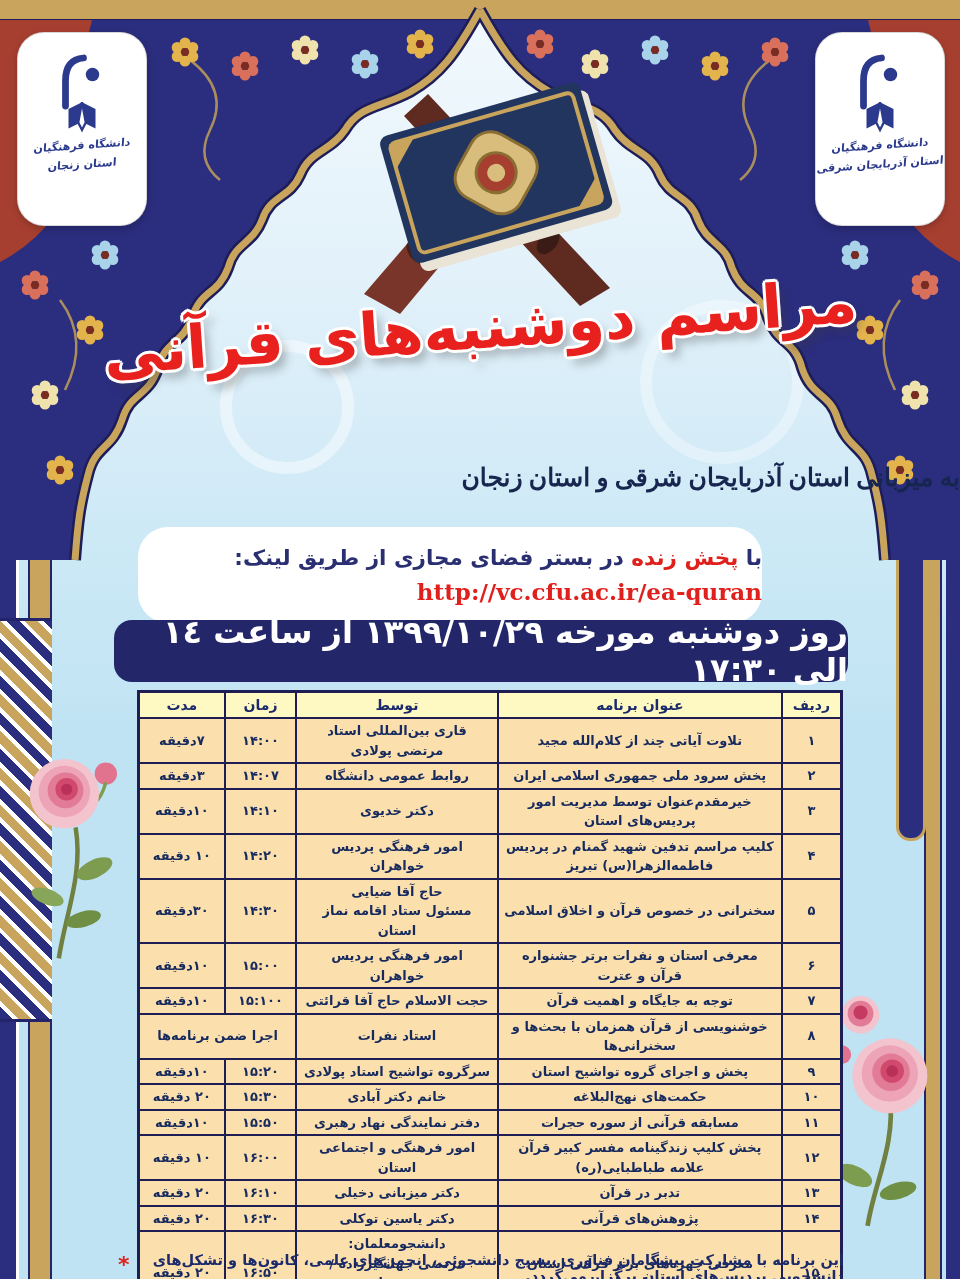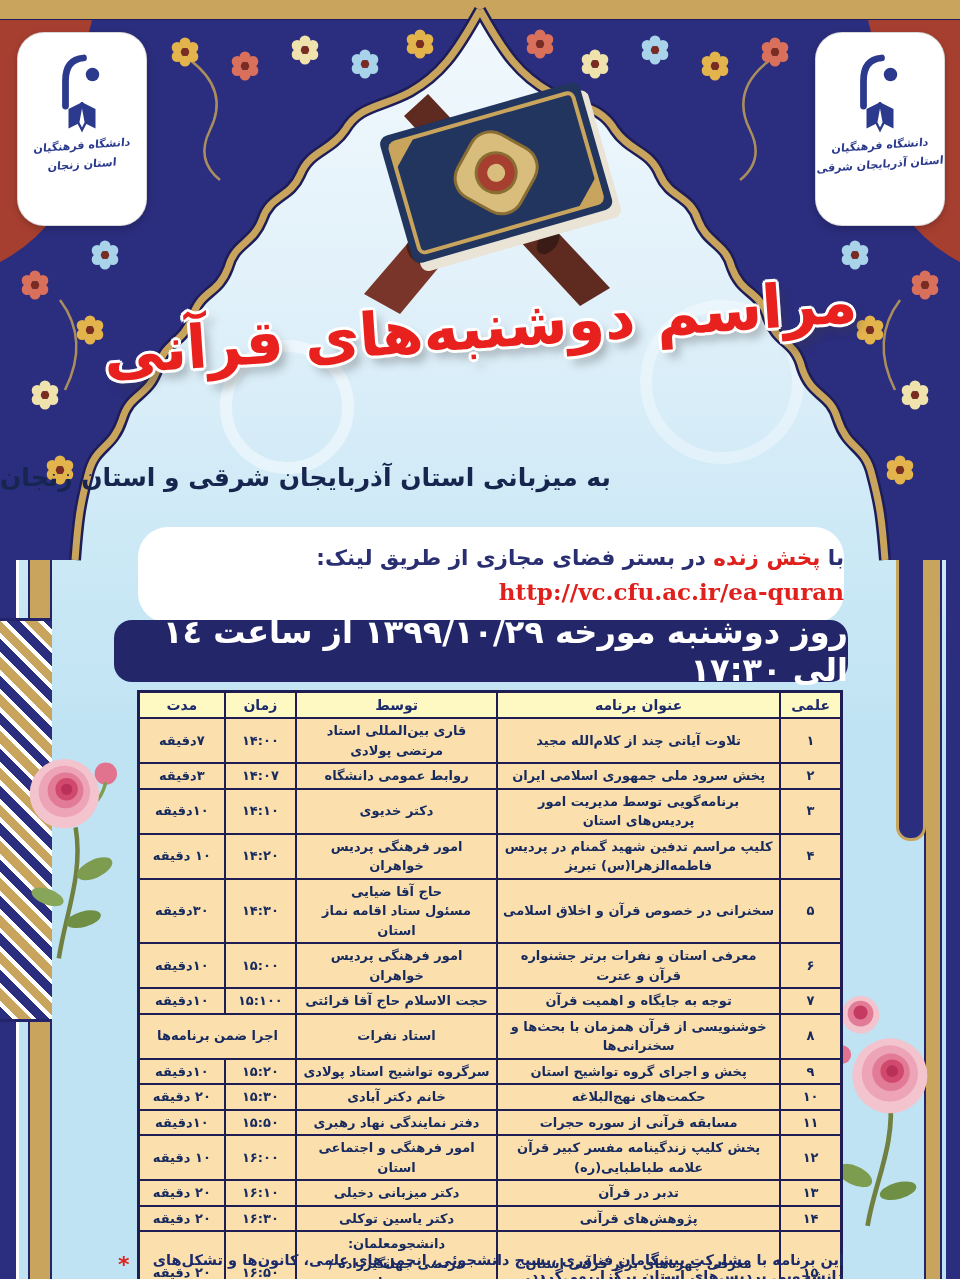--- a/index.html
+++ b/index.html
@@ -26,23 +26,23 @@
     box-shadow:0 0 0 1px #d8d8d8,0 3px 8px rgba(0,0,0,.25);z-index:4;text-align:center;}
   .logo-card.left{left:18px;} .logo-card.right{left:816px;}
   .logo-card .mark{margin:16px auto 4px auto;}
   .logo-card .l1,.logo-card .l2{color:#2b3a8c;font-weight:bold;font-size:11px;line-height:1.7;transform:skewX(-8deg) rotate(-4deg);}
   
   .quran{position:absolute;left:268px;top:42px;width:424px;height:286px;z-index:3;}
   
   .title{position:absolute;left:0;top:292px;width:100%;text-align:center;z-index:4;
     direction:rtl;font-size:60px;font-weight:bold;color:#e8201e;transform:rotate(-4deg);letter-spacing:1px;
     text-shadow:-3px 0 #fff,3px 0 #fff,0 -3px #fff,0 3px #fff,-2px -2px #fff,2px 2px #fff,-2px 2px #fff,2px -2px #fff,6px 8px 10px rgba(60,60,60,.35);}
-  .subtitle{position:absolute;left:0;top:463px;width:100%;text-align:left;z-index:4;
-    direction:rtl;font-size:25px;font-weight:bold;color:#17264f;}
-  .linkbox{position:absolute;left:138px;top:527px;width:706px;height:96px;background:#ffffff;border-radius:30px;z-index:5;
+  .subtitle{position:absolute;left:0;top:463px;width:100%;text-align:right;z-index:4;
+    direction:rtl;font-size:25px;font-weight:bold;color:#17264f;font-family:Liberation Serif, serif;}
+  .linkbox{position:absolute;left:138px;top:527px;width:624px;height:96px;background:#ffffff;border-radius:30px;z-index:5;
     display:flex;flex-direction:column;justify-content:center;align-items:center;direction:rtl;
     font-weight:bold;font-size:21.5px;color:#2a2f72;line-height:1.55;}
   .linkbox .red{color:#e0201c;}
   .linkbox .url{direction:ltr;unicode-bidi:isolate;font-family:"DejaVu Serif",serif;font-size:23px;color:#e0201c;}
   .datebar{position:absolute;left:114px;top:620px;width:734px;height:62px;background:#232668;border-radius:18px;z-index:5;
     display:flex;align-items:center;justify-content:center;direction:rtl;
     color:#ffffff;font-weight:bold;font-size:32px;}
   
   .tablewrap{position:absolute;left:137px;top:690px;width:706px;z-index:5;}
   table.sched{border-collapse:collapse;width:706px;direction:rtl;background:#fbdfad;border:3px solid #1e1e55;}
@@ -202,21 +202,21 @@
     <table class="sched">
       <colgroup>
         <col style="width:52px">
           <col style="width:290px">
           <col style="width:205px">
           <col style="width:72px">
           <col style="width:87px">
       </colgroup>
       <thead>
         <tr>
-          <th>علمی</th>
+          <th>ردیف</th>
           <th>عنوان برنامه</th>
           <th>توسط</th>
           <th>زمان</th>
           <th>مدت</th>
         </tr>
       </thead>
       <tbody>
           <tr>
       <td>۱</td>
       <td>تلاوت آیاتی چند از کلام‌الله مجید</td>
@@ -227,21 +227,21 @@
     </tr>
           <tr>
       <td>۲</td>
       <td>پخش سرود ملی جمهوری اسلامی ایران</td>
       <td>روابط عمومی دانشگاه</td>
       <td>۱۴:۰۷</td>
       <td>۳دقیقه</td>
     </tr>
           <tr>
       <td>۳</td>
-      <td>برنامه‌گویی توسط مدیریت امور پردیس‌های استان</td>
+      <td>خیرمقدم‌عنوان توسط مدیریت امور پردیس‌های استان</td>
       <td>دکتر خدیوی</td>
       <td>۱۴:۱۰</td>
       <td>۱۰دقیقه</td>
     </tr>
           <tr>
       <td>۴</td>
       <td>کلیپ مراسم تدفین شهید گمنام در پردیس
 فاطمه‌الزهرا(س) تبریز</td>
       <td>امور فرهنگی پردیس خواهران</td>
       <td>۱۴:۲۰</td>

